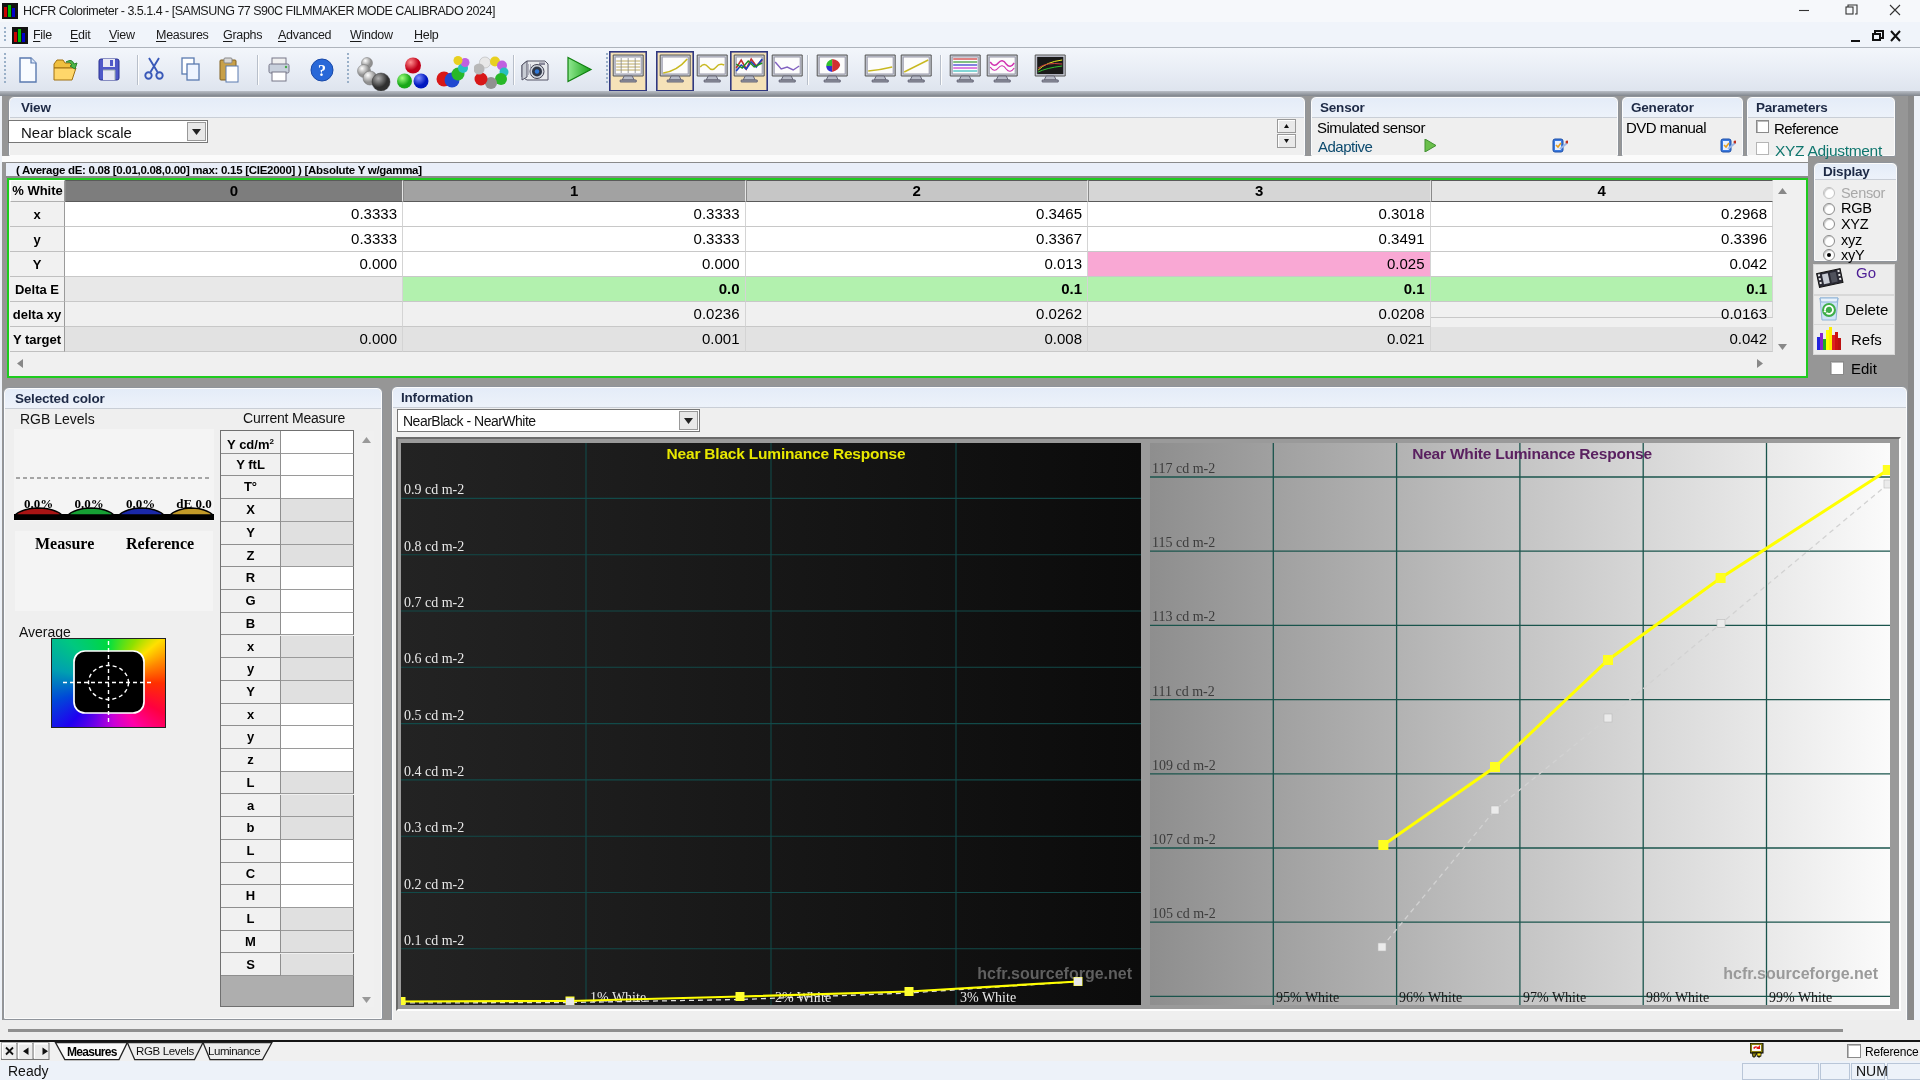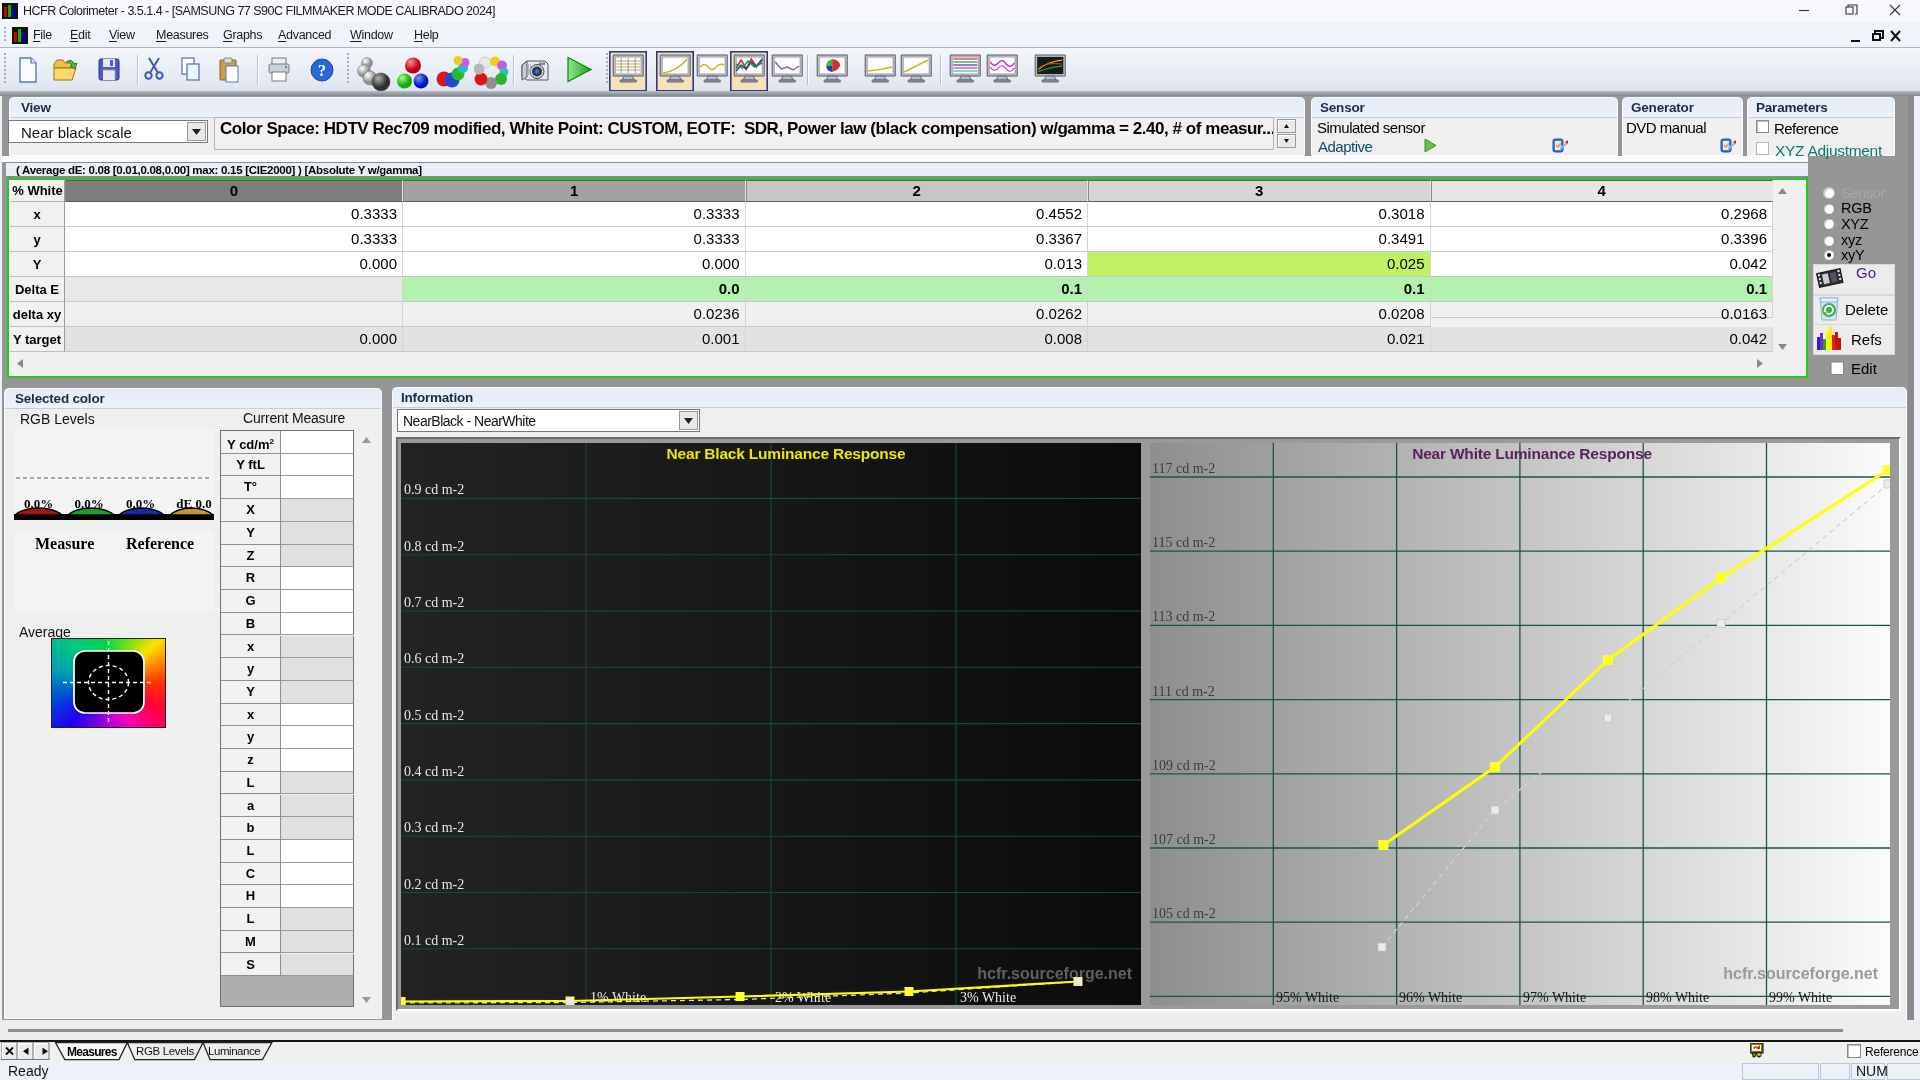--- a/index.html
+++ b/index.html
@@ -404,23 +404,20 @@
       <div class="ptitle" style="left:12px;top:3px">View</div>
   </div>
   <div class="combo" style="left:8px;top:120px;width:198px">
     <div class="ctext" style="left:12px">Near black scale</div>
     <div class="cbtn">
         <svg width="9" height="6">
           <path d="M0 0 h9 l-4.5 6 z" fill="#222"></path>
         </svg>
       </div>
   </div>
-  <div class="abs" style="left:214px;top:117px;width:1058px;height:31px;background:#f1f1f1;border:1px solid #b5b5b5;overflow:hidden">
-    <div class="abs b" style="left:5px;top:1px;font-size:17px;letter-spacing:-0.45px;white-space:nowrap;color:#000">Color Space: HDTV Rec709 modified, White Point: CUSTOM, EOTF:&nbsp; SDR, Power law (black compensation) w/gamma = 2.40, # of measur...</div>
-  </div>
   <div class="abs" style="left:1277px;top:119px;width:19px;height:14px;background:#e9e9e9;border:1px solid #999;box-shadow:inset 1px 1px 0 #fff;box-sizing:border-box;display:flex;align-items:center;justify-content:center">
     <svg width="5" height="4">
         <path d="M0 4 h5 l-2.5 -4 z" fill="#111"></path>
       </svg>
     </div>
   <div class="abs" style="left:1277px;top:134px;width:19px;height:14px;background:#e9e9e9;border:1px solid #999;box-shadow:inset 1px 1px 0 #fff;box-sizing:border-box;display:flex;align-items:center;justify-content:center">
     <svg width="5" height="4">
         <path d="M0 0 h5 l-2.5 4 z" fill="#111"></path>
       </svg>
     </div>
@@ -471,34 +468,34 @@
     <div id="grid">
         <div class="abs" style="left:1px;top:0px;width:55px;height:22px;background:#f1f1f1;border:1px solid #fff;border-right-color:#9a9a9a;border-bottom-color:#b0b0b0;box-sizing:border-box;font-weight:bold;font-size:13px;text-align:center;line-height:20px">% White</div>
 <div class="abs" style="left:56px;top:0px;width:338px;height:22px;background:#7d7d7d;border-top:1px solid #5a5a5a;border-bottom:1px solid #5a5a5a;border-right:1px solid #e6e6e6;border-left:1px solid #8a8a8a;box-sizing:border-box;font-weight:bold;font-size:15px;color:#000;text-align:center;line-height:20px">0</div>
 <div class="abs" style="left:394px;top:0px;width:342.5px;height:22px;background:#a2a2a2;border-top:1px solid #5a5a5a;border-bottom:1px solid #5a5a5a;border-right:1px solid #e6e6e6;border-left:1px solid #8a8a8a;box-sizing:border-box;font-weight:bold;font-size:15px;color:#000;text-align:center;line-height:20px">1</div>
 <div class="abs" style="left:736.5px;top:0px;width:342.5px;height:22px;background:#c6c6c6;border-top:1px solid #5a5a5a;border-bottom:1px solid #5a5a5a;border-right:1px solid #e6e6e6;border-left:1px solid #8a8a8a;box-sizing:border-box;font-weight:bold;font-size:15px;color:#000;text-align:center;line-height:20px">2</div>
 <div class="abs" style="left:1079px;top:0px;width:342.5px;height:22px;background:#d6d6d6;border-top:1px solid #5a5a5a;border-bottom:1px solid #5a5a5a;border-right:1px solid #e6e6e6;border-left:1px solid #8a8a8a;box-sizing:border-box;font-weight:bold;font-size:15px;color:#000;text-align:center;line-height:20px">3</div>
 <div class="abs" style="left:1421.5px;top:0px;width:342.5px;height:22px;background:#e6e6e6;border-top:1px solid #5a5a5a;border-bottom:1px solid #5a5a5a;border-right:1px solid #e6e6e6;border-left:1px solid #8a8a8a;box-sizing:border-box;font-weight:bold;font-size:15px;color:#000;text-align:center;line-height:20px">4</div>
 <div class="rowlab" style="top:22px;height:25px;line-height:25px">x</div>
 <div class="cell" style="left:56px;top:22px;width:338px;height:25px;background:#ffffff;font-weight:normal;line-height:24px">0.3333</div>
 <div class="cell" style="left:394px;top:22px;width:342.5px;height:25px;background:#ffffff;font-weight:normal;line-height:24px">0.3333</div>
-<div class="cell" style="left:736.5px;top:22px;width:342.5px;height:25px;background:#ffffff;font-weight:normal;line-height:24px">0.4552</div>
+<div class="cell" style="left:736.5px;top:22px;width:342.5px;height:25px;background:#ffffff;font-weight:normal;line-height:24px">0.3465</div>
 <div class="cell" style="left:1079px;top:22px;width:342.5px;height:25px;background:#ffffff;font-weight:normal;line-height:24px">0.3018</div>
 <div class="cell" style="left:1421.5px;top:22px;width:342.5px;height:25px;background:#ffffff;font-weight:normal;line-height:24px">0.2968</div>
 <div class="rowlab" style="top:47px;height:25px;line-height:25px">y</div>
 <div class="cell" style="left:56px;top:47px;width:338px;height:25px;background:#ffffff;font-weight:normal;line-height:24px">0.3333</div>
 <div class="cell" style="left:394px;top:47px;width:342.5px;height:25px;background:#ffffff;font-weight:normal;line-height:24px">0.3333</div>
 <div class="cell" style="left:736.5px;top:47px;width:342.5px;height:25px;background:#ffffff;font-weight:normal;line-height:24px">0.3367</div>
 <div class="cell" style="left:1079px;top:47px;width:342.5px;height:25px;background:#ffffff;font-weight:normal;line-height:24px">0.3491</div>
 <div class="cell" style="left:1421.5px;top:47px;width:342.5px;height:25px;background:#ffffff;font-weight:normal;line-height:24px">0.3396</div>
 <div class="rowlab" style="top:72px;height:25px;line-height:25px">Y</div>
 <div class="cell" style="left:56px;top:72px;width:338px;height:25px;background:#ffffff;font-weight:normal;line-height:24px">0.000</div>
 <div class="cell" style="left:394px;top:72px;width:342.5px;height:25px;background:#ffffff;font-weight:normal;line-height:24px">0.000</div>
 <div class="cell" style="left:736.5px;top:72px;width:342.5px;height:25px;background:#ffffff;font-weight:normal;line-height:24px">0.013</div>
-<div class="cell" style="left:1079px;top:72px;width:342.5px;height:25px;background:#bef264;font-weight:normal;line-height:24px">0.025</div>
+<div class="cell" style="left:1079px;top:72px;width:342.5px;height:25px;background:#f9a8d4;font-weight:normal;line-height:24px">0.025</div>
 <div class="cell" style="left:1421.5px;top:72px;width:342.5px;height:25px;background:#ffffff;font-weight:normal;line-height:24px">0.042</div>
 <div class="rowlab" style="top:97px;height:25px;line-height:25px">Delta E</div>
 <div class="cell" style="left:56px;top:97px;width:338px;height:25px;background:#e8e8e8;font-weight:bold;line-height:24px"></div>
 <div class="cell" style="left:394px;top:97px;width:342.5px;height:25px;background:#b2f1ae;font-weight:bold;line-height:24px">0.0</div>
 <div class="cell" style="left:736.5px;top:97px;width:342.5px;height:25px;background:#b2f1ae;font-weight:bold;line-height:24px">0.1</div>
 <div class="cell" style="left:1079px;top:97px;width:342.5px;height:25px;background:#b2f1ae;font-weight:bold;line-height:24px">0.1</div>
 <div class="cell" style="left:1421.5px;top:97px;width:342.5px;height:25px;background:#b2f1ae;font-weight:bold;line-height:24px">0.1</div>
 <div class="rowlab" style="top:122px;height:25px;line-height:25px">delta xy</div>
 <div class="cell" style="left:56px;top:122px;width:338px;height:25px;background:#f0f0f0;font-weight:normal;line-height:24px"></div>
 <div class="cell" style="left:394px;top:122px;width:342.5px;height:25px;background:#f0f0f0;font-weight:normal;line-height:24px">0.0236</div>
@@ -529,20 +526,24 @@
           <path d="M0 6 h9 l-4.5 -6 z" fill="#888"></path>
         </svg>
       </div>
     <div class="sbtn" style="left:1765px;top:159px;width:16px;height:16px">
         <svg width="9" height="6">
           <path d="M0 0 h9 l-4.5 6 z" fill="#888"></path>
         </svg>
       </div>
   </div>
 
+  <div class="panel" style="left:1813px;top:162px;width:83px;height:98px">
+    <div class="phead" style="height:15px"></div>
+      <div class="ptitle" style="left:9px;top:1px">Display</div>
+  </div>
   <div class="abs">
       <div class="radio" style="left:1823px;top:187.0px;width:10px;height:10px;border-color:#c0c0c0"></div>
 <div class="abs" style="left:1841px;top:184.5px;font-size:14.5px;letter-spacing:-0.3px;color:#a8a8a8">Sensor</div>
 <div class="radio" style="left:1823px;top:202.8px;width:10px;height:10px;border-color:#8a8a8a"></div>
 <div class="abs" style="left:1841px;top:200.3px;font-size:14.5px;letter-spacing:-0.3px;color:#000">RGB</div>
 <div class="radio" style="left:1823px;top:218.3px;width:10px;height:10px;border-color:#8a8a8a"></div>
 <div class="abs" style="left:1841px;top:215.8px;font-size:14.5px;letter-spacing:-0.3px;color:#000">XYZ</div>
 <div class="radio" style="left:1823px;top:234.8px;width:10px;height:10px;border-color:#8a8a8a"></div>
 <div class="abs" style="left:1841px;top:232.3px;font-size:14.5px;letter-spacing:-0.3px;color:#000">xyz</div>
 <div class="radio" style="left:1823px;top:249.1px;width:10px;height:10px;border-color:#8a8a8a"></div>

